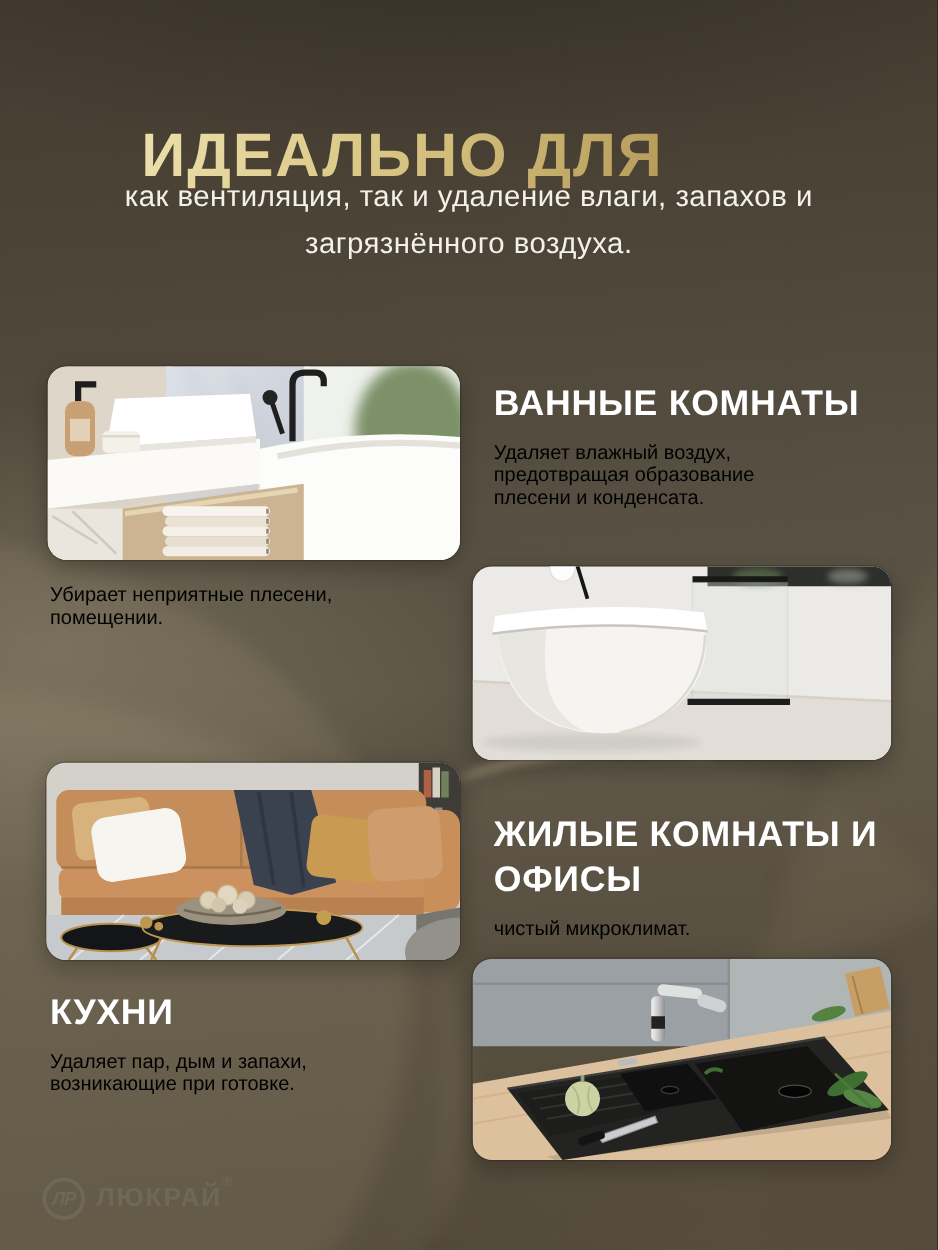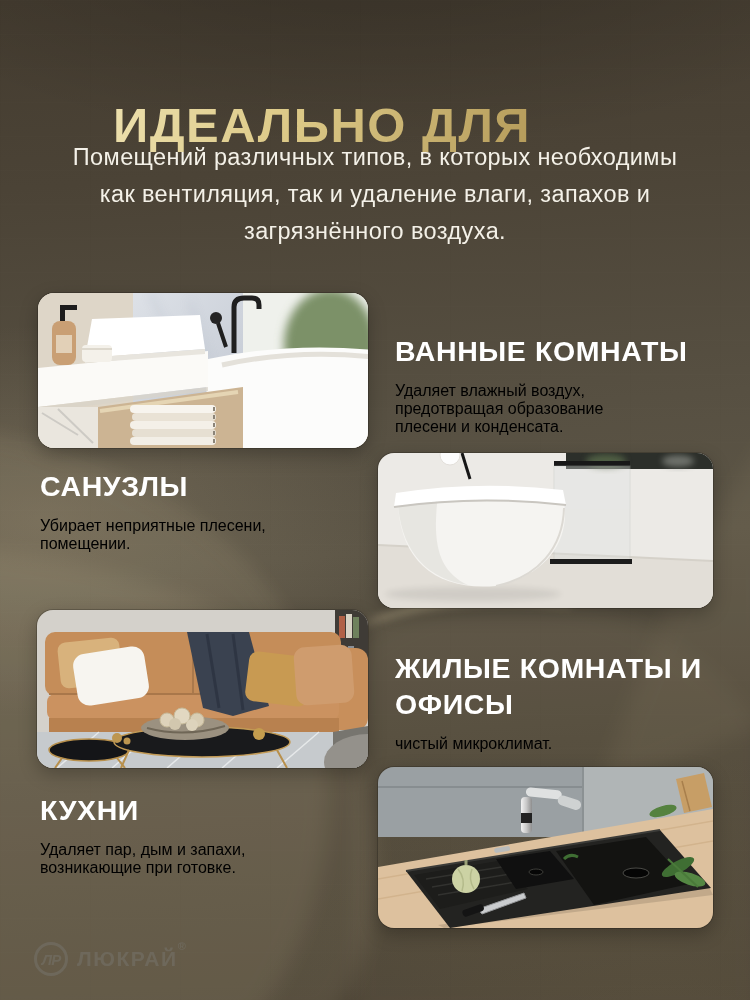--- a/index.html
+++ b/index.html
@@ -75,21 +75,20 @@
     <path d="M-60,545 C140,560 300,620 352,745 C395,855 380,950 330,1020 L-60,1020 Z" fill="#d8caa4" opacity="0.10" filter="url(#soft8)"></path>
     <path d="M352,648 C420,596 520,585 600,610 C680,635 730,680 760,730 L760,1020 L352,1020 Z" fill="#cabb95" opacity="0.06" filter="url(#soft8)"></path>
     <path d="M360,626 C428,588 515,582 575,608 C515,598 440,602 360,626 Z" fill="#d2c39c" opacity="0.5" filter="url(#soft4)"></path>
     <path d="M770,430 C695,545 635,665 600,790 C655,770 725,742 770,722 Z" fill="#8d8166" opacity="0.16" filter="url(#soft8)"></path>
     <path d="M-60,428 C120,453 255,533 305,663" stroke="#d9cba2" stroke-width="3" fill="none" opacity="0.22" filter="url(#soft8)"></path>
   </svg>
 
   <h1 class="title">ИДЕАЛЬНО ДЛЯ</h1>
 
   <div class="intro">
-    <div>Помещений различных типов, в которых необходимы</div>
     <div>как вентиляция, так и удаление влаги, запахов и</div>
     <div>загрязнённого воздуха.</div>
   </div>
 
   <figure class="photo" style="left:38px;top:293px;width:330px;height:155px;">
     <svg viewBox="0 0 330 155" preserveAspectRatio="none">
       <defs>
         <filter id="pb1" x="-40%" y="-40%" width="180%" height="180%">
             <feGaussianBlur stdDeviation="5"></feGaussianBlur>
           </filter>
@@ -133,36 +132,33 @@
       <g>
         <rect x="92" y="112" width="86" height="8" rx="4" fill="#f7f4ee"></rect>
         <rect x="94" y="120" width="84" height="8" rx="4" fill="#e9e2d5"></rect>
         <rect x="92" y="128" width="86" height="8" rx="4" fill="#f4f0e8"></rect>
         <rect x="94" y="136" width="84" height="8" rx="4" fill="#e6dfd2"></rect>
         <rect x="92" y="144" width="86" height="8" rx="4" fill="#f2eee6"></rect>
         <path d="M176,114 V150" stroke="#8b8478" stroke-width="2" stroke-dasharray="4 4"></path>
       </g>
     </svg>
   </figure>
-  <div class="copy" style="left:395px;top:305px;width:330px;margin-top:28px;">
+  <div class="copy" style="left:395px;top:305px;width:330px;">
     <h2>
       <div>ВАННЫЕ КОМНАТЫ</div>
     </h2>
     <p>
       </p>
       <div>Удаляет влажный воздух,</div>
       <div>предотвращая образование</div>
       <div>плесени и конденсата.</div>
     <p></p>
   </div>
 
   <div class="copy" style="left:40px;top:468px;width:335px;">
-    <h2>
-      <div>САНУЗЛЫ</div>
-    </h2>
     <p>
       </p>
       <div>Убирает неприятные плесени,</div>
       <div>помещении.</div>
     <p></p>
   </div>
   <figure class="photo" style="left:378px;top:453px;width:335px;height:155px;">
     <svg viewBox="0 0 335 155" preserveAspectRatio="none">
       <defs>
         <filter id="pb2" x="-40%" y="-40%" width="180%" height="180%">

